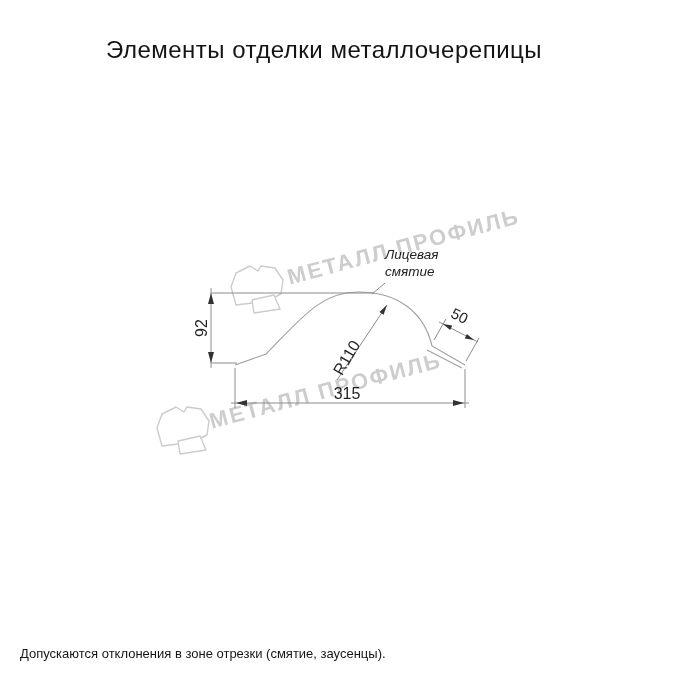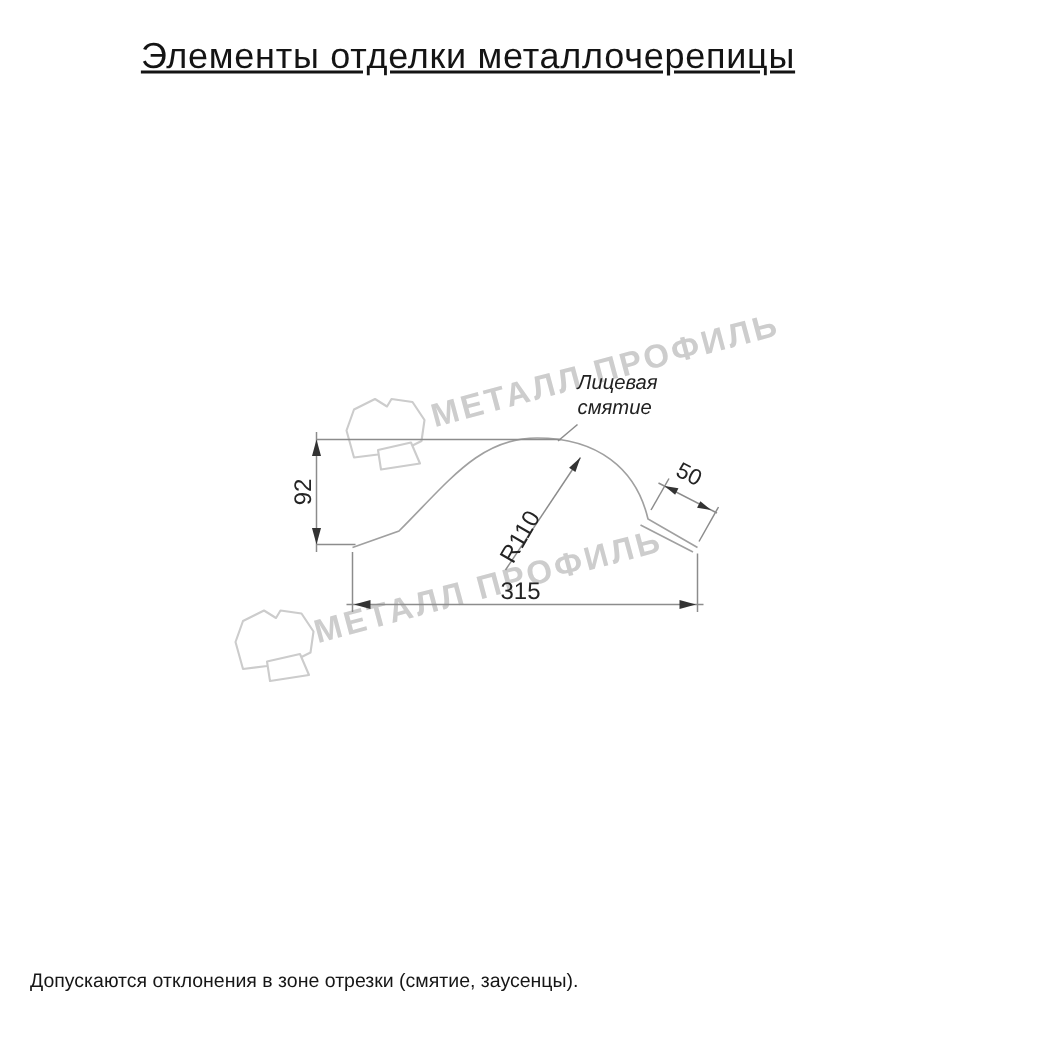--- a/index.html
+++ b/index.html
@@ -1,19 +1,19 @@
 <!DOCTYPE html>
 <html><head>
 <meta charset="utf-8">
 <style>
   html,body{margin:0;padding:0;background:#ffffff;}
   body{width:700px;height:700px;position:relative;overflow:hidden;
        font-family:"Liberation Sans", sans-serif;color:#1f1f1f;}
   .page-title{position:absolute;top:24px;left:0;width:624px;text-align:center;
-      font-size:24px;font-weight:normal;letter-spacing:.5px;color:#141414;margin:0;text-decoration:underline;}
+      font-size:24px;font-weight:normal;letter-spacing:.5px;color:#141414;margin:12px;}
   .subtitle{position:absolute;top:96px;left:0;width:700px;text-align:center;
       font-size:16px;line-height:20px;color:#141414;}
   .drawing{position:absolute;left:0;top:0;width:700px;height:700px;}
   .watermark{position:absolute;font-weight:bold;font-size:22px;letter-spacing:2px;
       color:#cdcdcd;white-space:nowrap;transform-origin:0 50%;transform:rotate(-15deg);}
   .wm1{left:288px;top:265px;}
   .wm2{left:210px;top:409px;}
   svg{position:absolute;left:0;top:0;}
   .face-label{position:absolute;left:385px;top:246px;font-size:13.5px;line-height:17px;
       color:#222222;font-style:italic;}

